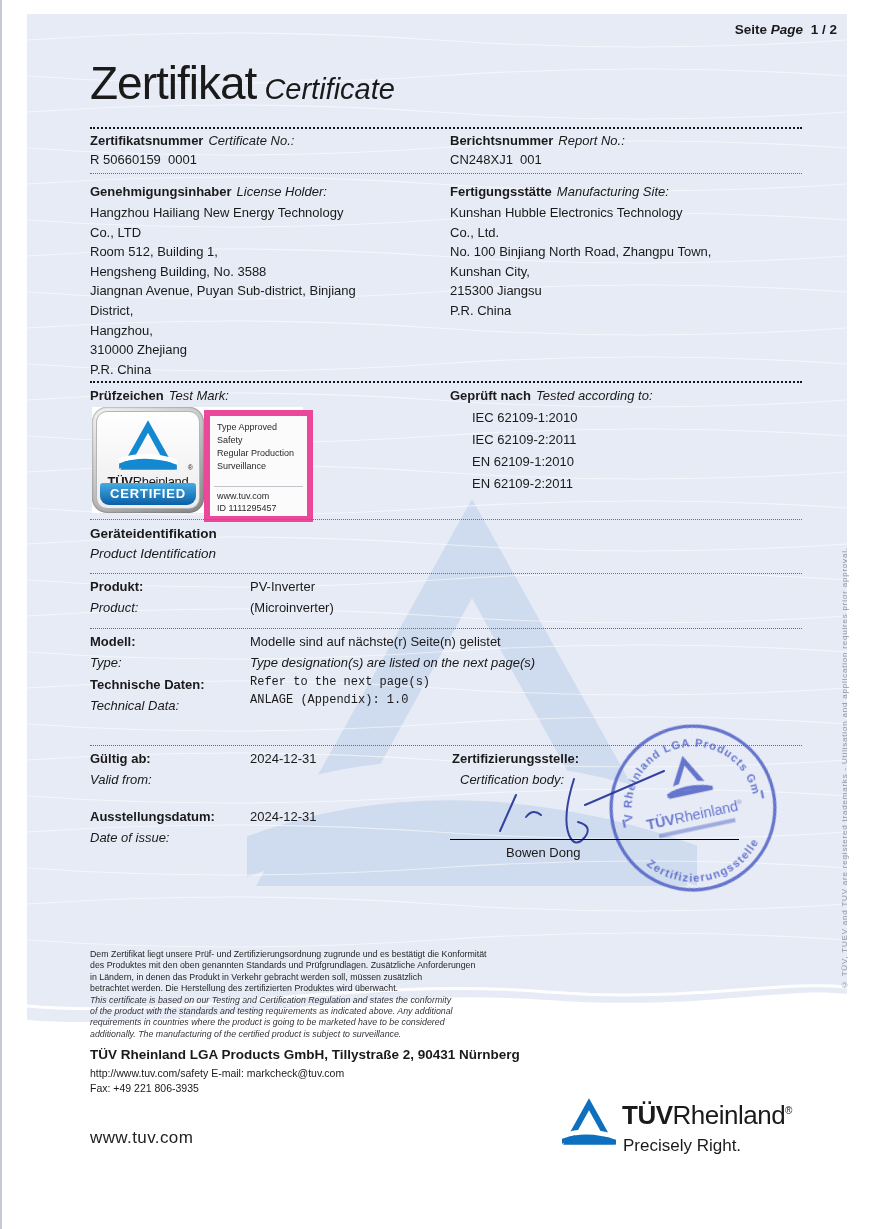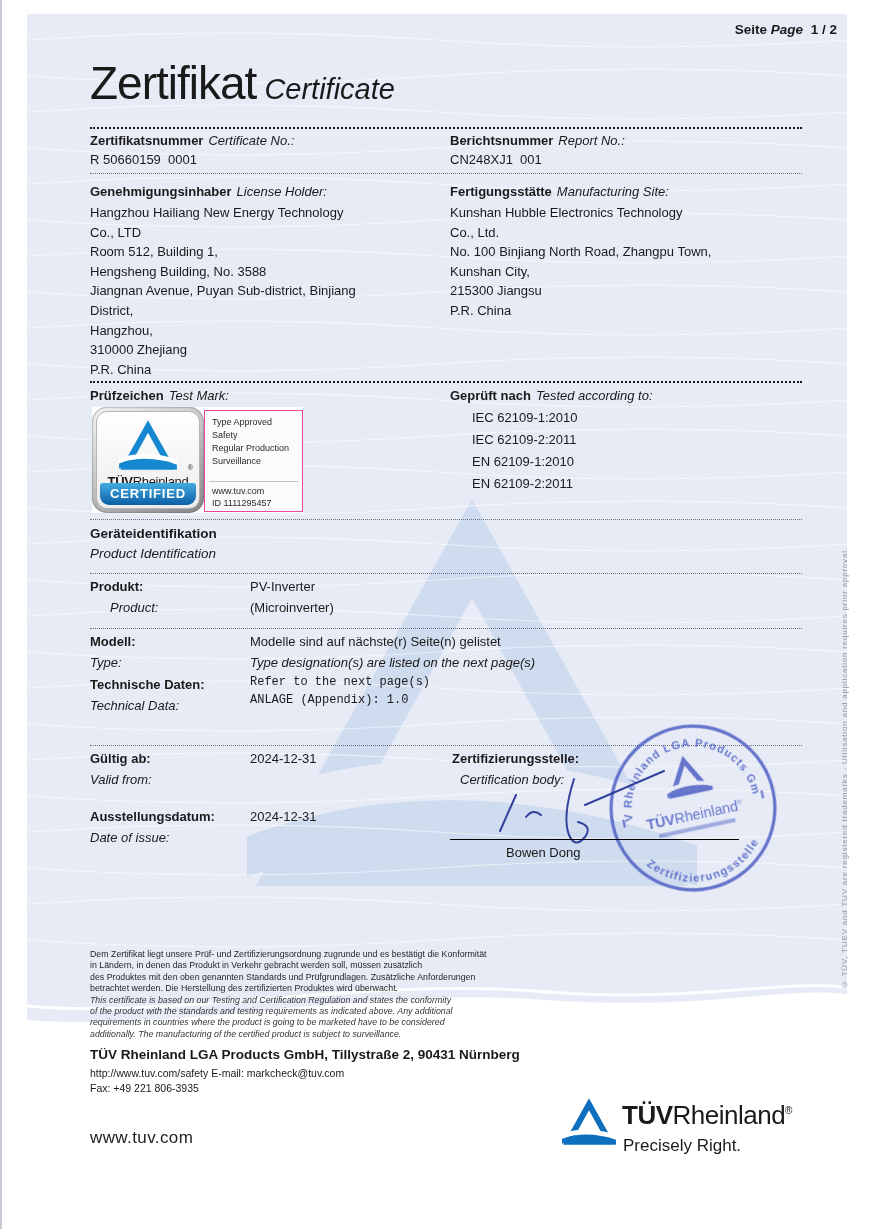--- a/index.html
+++ b/index.html
@@ -33,21 +33,21 @@
          background:linear-gradient(150deg,#f4f4f4,#c7c7c7 45%,#868686);border-radius:15px;padding:4px;
          box-shadow:inset 0 0 2px #555;}
   .badge-inner{position:relative;width:100%;height:100%;box-sizing:border-box;border:1px solid #b5b5b5;
          background:linear-gradient(#ffffff,#ececec);border-radius:11px;overflow:hidden;}
   .badge-brand{position:absolute;left:0;top:62px;width:100%;text-align:center;font-size:13px;letter-spacing:-0.3px;}
   .badge-reg{position:absolute;right:6px;top:52px;font-size:7px;}
   .badge-banner{position:absolute;left:3px;right:3px;bottom:3px;height:22px;border-radius:3px 3px 9px 9px;
          background:linear-gradient(180deg,#45abe2,#0b5fa6);color:#fff;font-weight:bold;font-size:13px;
          letter-spacing:.8px;text-align:center;line-height:22px;}
   .tm-panel{position:absolute;left:112px;top:3px;width:97px;height:100px;background:#fbfbfc;
-         border:1px solid #ec4899;font-size:9px;color:#2a2a2a;}
+         border:6px solid #ec4899;font-size:9px;color:#2a2a2a;}
   .tm-line{position:absolute;left:7px;white-space:nowrap;}
   .tm-sep{position:absolute;left:4px;right:4px;top:70px;border-top:1px solid #c2c6cc;}
   
   .stamp{left:604px;top:721px;width:174px;height:174px;transform:rotate(-12deg);opacity:.84;filter:blur(.35px);}
   .sig-line{left:448px;top:839px;width:289px;border-top:1.6px solid #000;}
   .signer{left:504px;top:845px;font-size:13px;}
   .legal{left:88px;top:949px;font-size:8.8px;line-height:11.4px;color:#1f1f1f;}
   .legal .en-line{font-style:italic;color:#33343a;}
   .footer-company{left:88px;top:1047px;font-size:13.5px;font-weight:bold;}
   .footer-small{left:88px;font-size:10.5px;font-weight:500;}
@@ -201,21 +201,21 @@
   </div>
 
   <div class="abs rule" style="top:519px;"></div>
 
   <div class="abs heading" style="left:88px;top:526px;">Geräteidentifikation</div>
   <div class="abs heading-en" style="left:88px;top:546px;">Product Identification</div>
 
   <div class="abs rule" style="top:573px;"></div>
 
   <div class="abs fieldlbl" style="left:88px;top:579px;">Produkt:</div>
-  <div class="abs fieldlbl-en" style="left:88px;top:600px;margin-left:20px;">Product:</div>
+  <div class="abs fieldlbl-en" style="left:88px;top:600px;">Product:</div>
   <div class="abs val" style="left:248px;top:579px;">PV-Inverter</div>
   <div class="abs val" style="left:248px;top:600px;">(Microinverter)</div>
 
   <div class="abs rule" style="top:628px;"></div>
 
   <div class="abs fieldlbl" style="left:88px;top:634px;">Modell:</div>
   <div class="abs fieldlbl-en" style="left:88px;top:655px;">Type:</div>
   <div class="abs val" style="left:248px;top:634px;">Modelle sind auf nächste(r) Seite(n) gelistet</div>
   <div class="abs val i" style="left:248px;top:655px;">Type designation(s) are listed on the next page(s)</div>
 
@@ -270,22 +270,22 @@
       <path d="M38 54 q7 -9 15 -2"></path>
       <path d="M86 16 q-12 38 -5 56 q6 14 16 2 q8 -11 -7 -15"></path>
       <path d="M97 42 L176 8"></path>
     </g>
   </svg>
   <div class="abs sig-line"></div>
   <div class="abs signer">Bowen Dong</div>
 
   <div class="abs legal">
     <div>Dem Zertifikat liegt unsere Prüf- und Zertifizierungsordnung zugrunde und es bestätigt die Konformität</div>
+    <div>des Produktes mit den oben genannten Standards und Prüfgrundlagen. Zusätzliche Anforderungen</div>
     <div>in Ländern, in denen das Produkt in Verkehr gebracht werden soll, müssen zusätzlich</div>
-    <div>des Produktes mit den oben genannten Standards und Prüfgrundlagen. Zusätzliche Anforderungen</div>
     <div>betrachtet werden. Die Herstellung des zertifizierten Produktes wird überwacht.</div>
     <div class="en-line">This certificate is based on our Testing and Certification Regulation and states the conformity</div>
     <div class="en-line">of the product with the standards and testing requirements as indicated above. Any additional</div>
     <div class="en-line">requirements in countries where the product is going to be marketed have to be considered</div>
     <div class="en-line">additionally. The manufacturing of the certified product is subject to surveillance.</div>
   </div>
 
   <div class="abs footer-company">TÜV Rheinland LGA Products GmbH, Tillystraße 2, 90431 Nürnberg</div>
   <div class="abs footer-small" style="top:1067px;">http://www.tuv.com/safety E-mail: markcheck@tuv.com</div>
   <div class="abs footer-small" style="top:1082px;">Fax: +49 221 806-3935</div>

